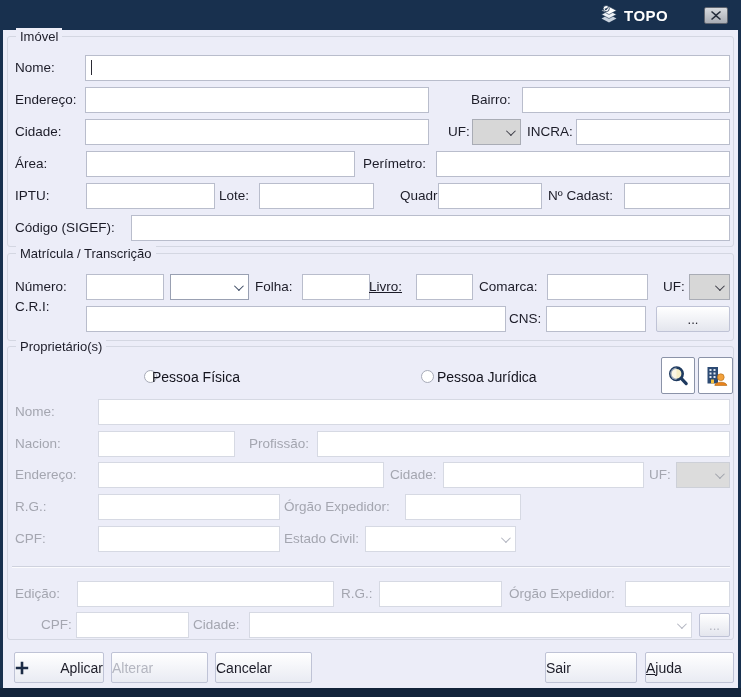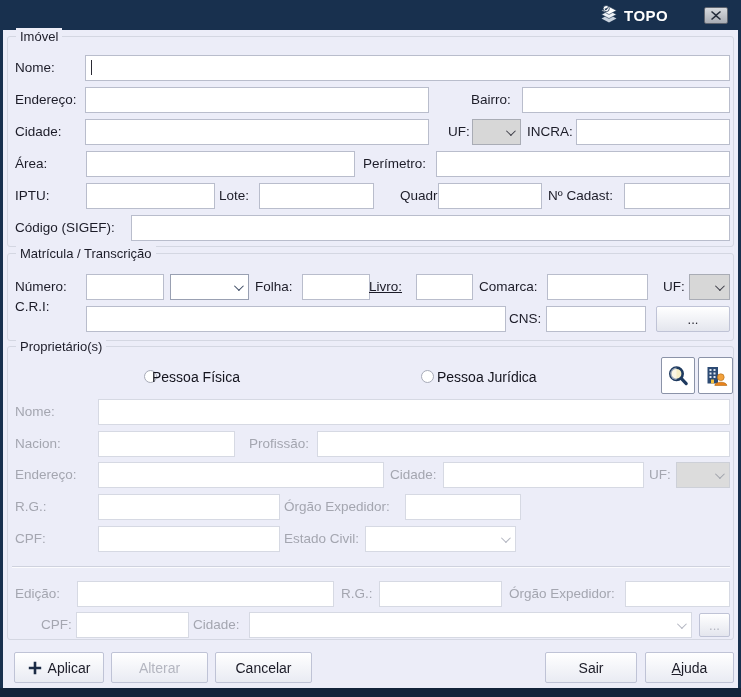--- a/index.html
+++ b/index.html
@@ -36,21 +36,21 @@
   .cmb.whiteen { background:#ffffff; border:1px solid #99a0b2; }
   .cmb.whiteen .chev { border-color:#3c4a63; }
   .cmb.whitedis { background:#ffffff; border:1px solid #d6d9e3; }
   .cmb.whitedis .chev { border-color:#b2b5c0; }
 
   .radio { position:absolute; width:13px; height:13px; border:1px solid #a7abb8; border-radius:50%; background:#ffffff; }
   .rlbl { position:absolute; height:20px; line-height:20px; font-size:14px; color:#14141e; white-space:nowrap; }
 
   .iconbtn { position:absolute; width:34px; height:37px; background:#ffffff; border:1px solid #8b93a8; border-radius:2px; display:flex; align-items:center; justify-content:center; cursor:pointer; }
 
-  .btn { position:absolute; height:31px; background:linear-gradient(#ffffff,#e9ebf3); border:1px solid #bfc3d6; border-radius:2px; font-size:14px; color:#1c1c28; display:flex; align-items:center; justify-content:center; gap:6px; cursor:pointer; font-family:"Liberation Sans", sans-serif; }
+  .btn { position:absolute; height:31px; background:linear-gradient(#ffffff,#e9ebf3); border:1px solid #bfc3d6; border-radius:2px; font-size:14px; color:#1c1c28; display:flex; align-items:center; justify-content:space-between; gap:6px; cursor:pointer; font-family:"Liberation Sans", sans-serif; }
   .btn.disabled { color:#b4b6c0; cursor:default; }
   .btn.mnemonic .btxt::first-letter { text-decoration:underline; }
   .dots { position:absolute; background:linear-gradient(#ffffff,#e4e6ee); border:1px solid #bfc3d6; border-radius:2px; font-size:13px; color:#2a2a34; display:flex; align-items:center; justify-content:center; cursor:pointer; }
   .dots.disabled { color:#b4b6c0; }
 
   .sep { position:absolute; height:2px; border-top:1px solid #cfd2de; border-bottom:1px solid #fbfbfe; }
 </style>
 </head>
 <body>
 

